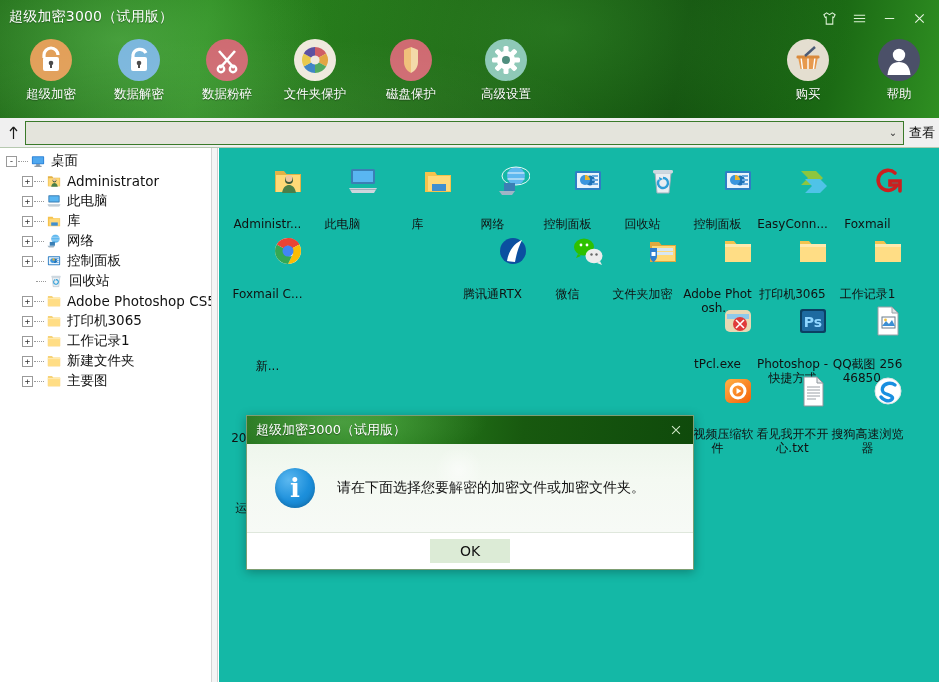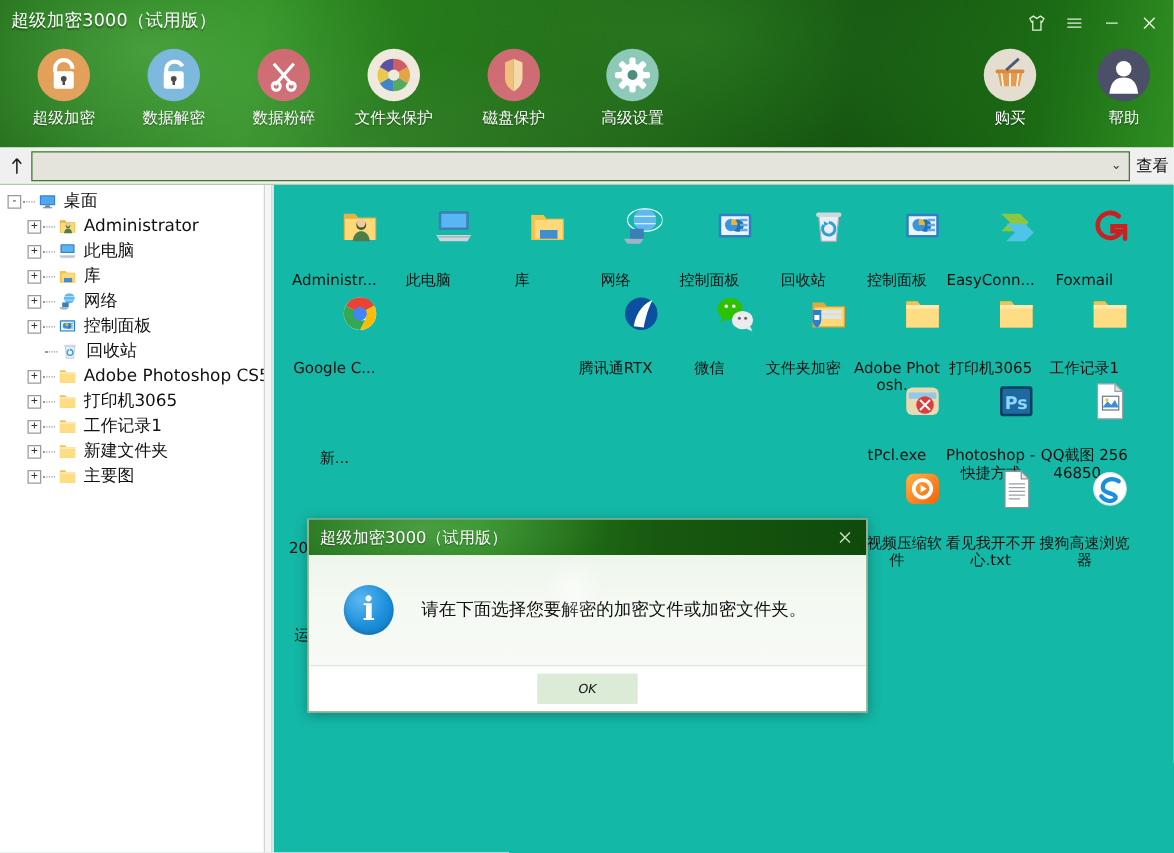--- a/index.html
+++ b/index.html
@@ -228,24 +228,23 @@
   .dlg-foot {
     height: 37px;
     background: #ffffff;
     border-top: 1px solid #dfe7dc;
     display: flex; align-items: center; justify-content: center;
   }
   .ok-btn {
     min-width: 80px; height: 24px;
     background: #dcebd6;
     border: 1px solid #dcebd6;
-    color: #111; font-size: 10px;
+    color: #111; font-size: 14px;
     display: flex; align-items: center; justify-content: center;
     cursor: default;
-    font-style: italic;
   }
 </style>
 </head>
 <body>
 
 <div id="app">
 
   <div class="header">
     <div class="app-title">超级加密3000（试用版）</div>
 
@@ -674,21 +673,21 @@
           <div class="fic">
             <svg width="34" height="34" viewBox="0 0 34 34">
               <circle cx="17" cy="17" r="13" fill="#f5f5f5"></circle>
               <path d="M17 4 A13 13 0 0 1 28.3 10.6 L20 15 A5.5 5.5 0 0 0 17 11.5 Z" fill="#ea4335"></path>
               <path d="M28.3 10.6 A13 13 0 0 1 17 30 L21 22 A5.5 5.5 0 0 0 20 15 Z" fill="#fbbc05"></path>
               <path d="M17 30 A13 13 0 0 1 5.7 10.6 L14 15 A5.5 5.5 0 0 0 21 22 Z" fill="#34a853"></path>
               <path d="M5.7 10.6 A13 13 0 0 1 28.3 10.6 L17 11.5 A5.5 5.5 0 0 0 14 15 Z" fill="#ea4335"></path>
               <circle cx="17" cy="17" r="5.5" fill="#4285f4"></circle>
             </svg>
           </div>
-          <div class="flb">Google C...</div>
+          <div class="flb">Foxmail C...</div>
         </div>
         <div class="fitem" style="left: 236px; top: 78px;">
           <div class="fic">
             <svg width="34" height="34" viewBox="0 0 34 34">
               <circle cx="17" cy="17" r="13" fill="#0b4fa0"></circle>
               <path d="M11 27 C13 14 21 8 26 6 C22 14 20 22 19 28 Z" fill="#ffffff"></path>
             </svg>
           </div>
           <div class="flb">腾讯通RTX</div>
         </div>

